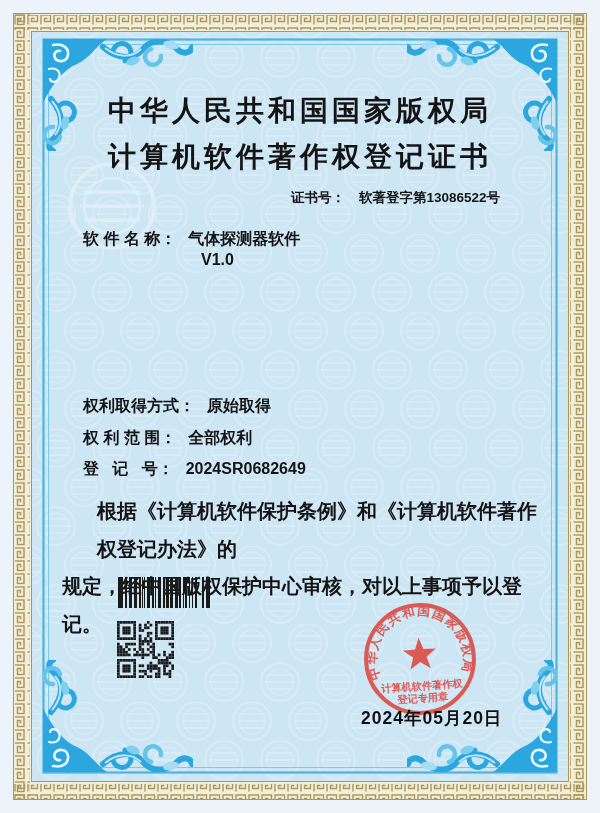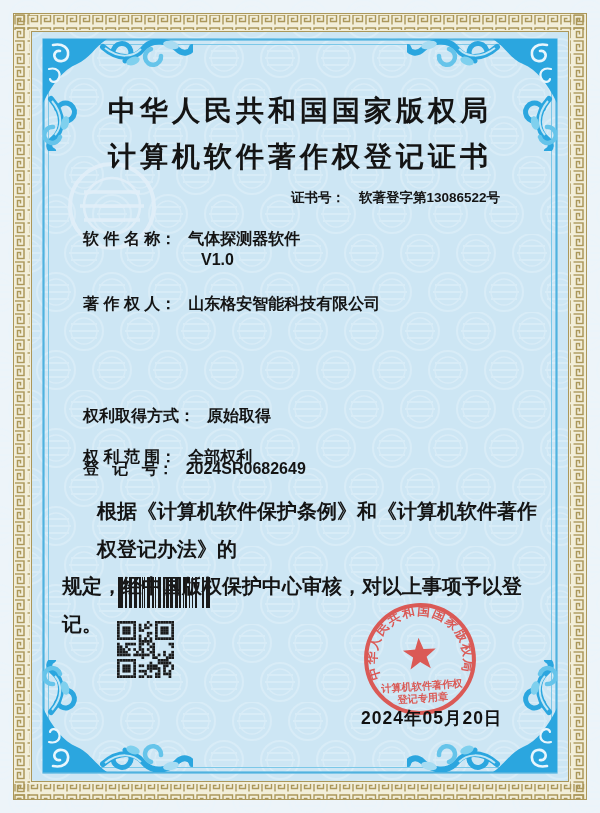--- a/index.html
+++ b/index.html
@@ -15,21 +15,21 @@
          font-family:"Liberation Serif","DejaVu Serif",serif;
          font-weight:bold;font-size:28px;letter-spacing:4px;color:#141414;}
   .title.l1{top:92px;}
   .title.l2{top:138px;}
   .certno{position:absolute;top:189px;right:100px;font-size:13.5px;font-weight:bold;color:#141414;text-align:right;}
   .certno .num{margin-left:14px;}
   .row{position:absolute;left:68px;font-size:16px;font-weight:bold;color:#141414;white-space:nowrap;margin-left:15px;}
   .row .label{white-space:pre;}
   .row .value{margin-left:12px;white-space:pre;}
   .r1{top:229px;} .rv{top:251px;left:186px;} .r2{top:294px;}
-  .r3{top:406px;} .r4{top:447px;} .r5{top:459px;}
+  .r3{top:396px;} .r4{top:428px;} .r5{top:459px;}
   .statement{position:absolute;left:62px;width:480px;top:493px;
              font-size:20px;font-weight:bold;color:#141414;line-height:37.5px;}
   .statement .ln1{padding-left:35px;}
   .barcode{position:absolute;left:118px;top:577px;}
   .qrcode{position:absolute;left:117px;top:621px;}
   .seal{position:absolute;left:360px;top:599px;width:120px;height:120px;opacity:.9;
         transform:rotate(-4deg);}
   .date{position:absolute;left:361px;top:706px;font-size:17.5px;font-weight:800;
         letter-spacing:1px;color:#111;}
 </style>
@@ -125,23 +125,20 @@
   <div class="title l2">计算机软件著作权登记证书</div>
 
   <div class="certno">
     <span>证书号：</span><span class="num">软著登字第13086522号</span>
   </div>
 
   <div class="row r1">
     <span class="label">软 件 名 称：</span><span class="value">气体探测器软件</span>
   </div>
   <div class="row rv">V1.0</div>
-  <div class="row r2">
-    <span class="label">著 作 权 人：</span><span class="value">山东格安智能科技有限公司</span>
-  </div>
   <div class="row r3">
     <span class="label">权利取得方式：</span><span class="value">原始取得</span>
   </div>
   <div class="row r4">
     <span class="label">权 利 范 围：</span><span class="value">全部权利</span>
   </div>
   <div class="row r5">
     <span class="label">登   记   号：</span><span class="value">2024SR0682649</span>
   </div>
 

